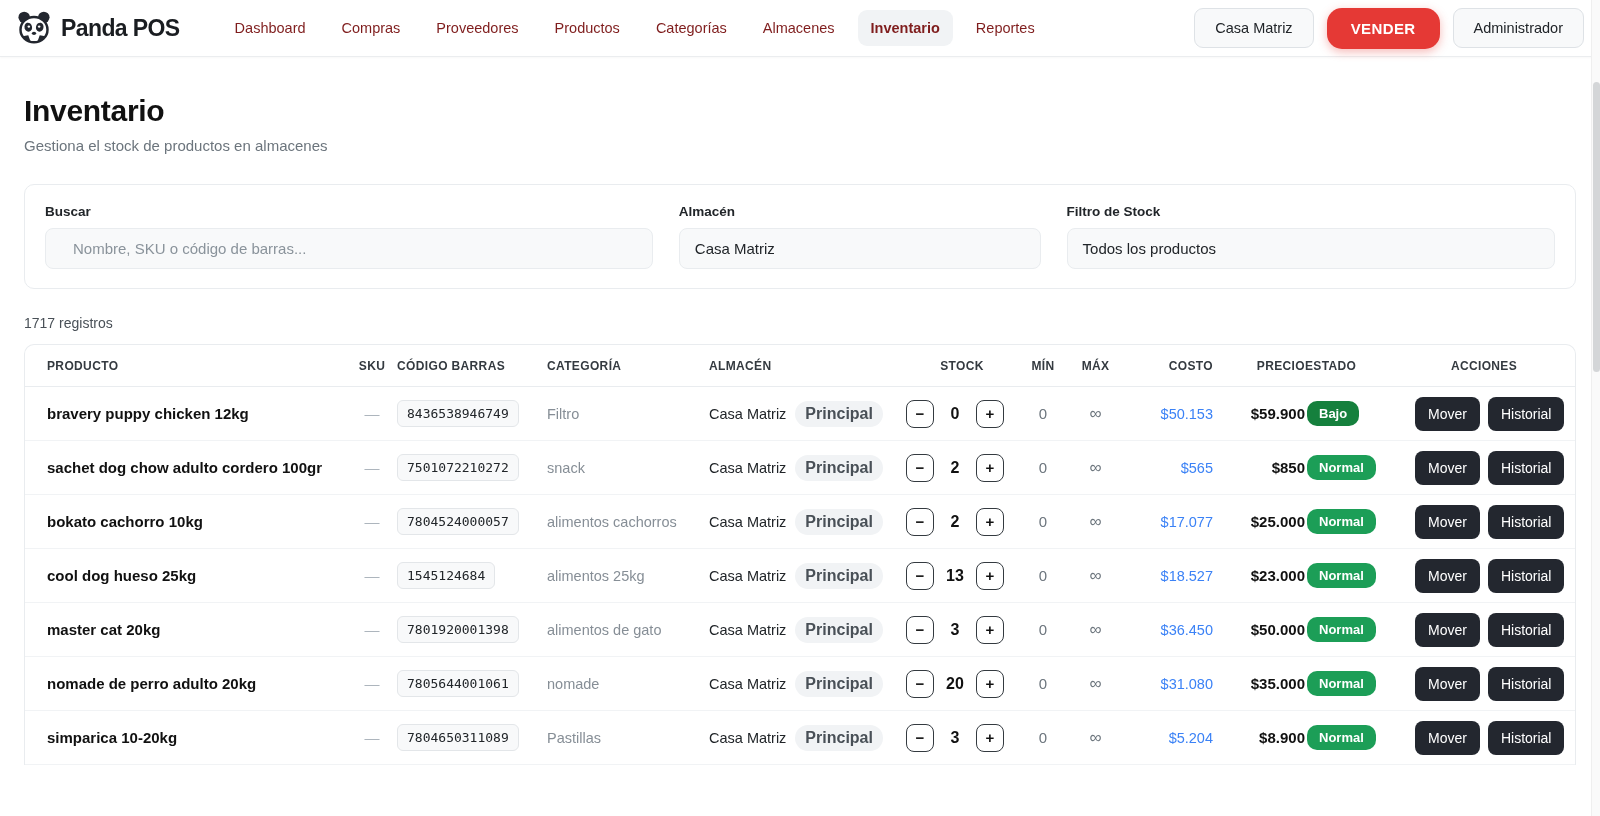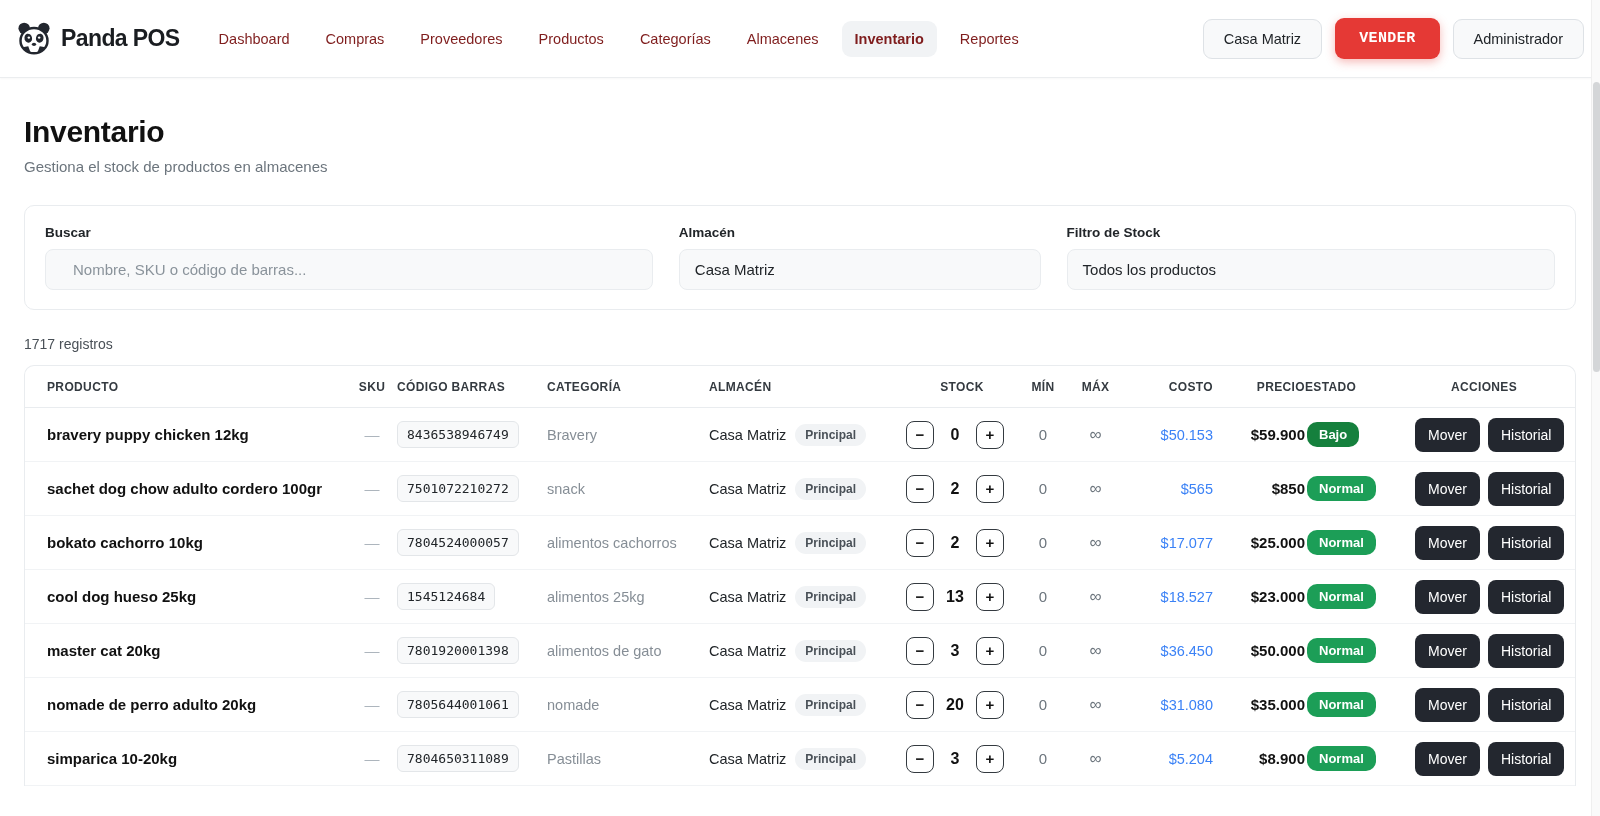--- a/index.html
+++ b/index.html
@@ -6,38 +6,38 @@
   html,body { margin:0; padding:0; }
   body {
     width:1600px; height:816px; overflow:hidden;
     background:#ffffff; color:#212529;
     font-family:"Liberation Sans", sans-serif;
   }
   button { font-family:"Liberation Sans", sans-serif; cursor:pointer; }
 
   
   .topbar {
-    height:78px; display:flex; align-items:center;
+    height:57px; display:flex; align-items:center;
     padding:0 16px; border-bottom:1px solid #ebedef;
-    box-shadow:0 1px 2px rgba(0,0,0,.03); background:#fff;
+    box-shadow:0 1px 2px rgba(0,0,0,.03); background:#fff;gap:16px;
   }
   .brand { display:flex; align-items:center; gap:9px; margin-right:26px; }
   .brand-name { font-size:23px; font-weight:800; letter-spacing:-0.6px; color:#1a1d21; white-space:nowrap; }
   .mainnav { display:flex; align-items:center; gap:10px; }
   .nav-item { font-size:14.5px; color:#7f1d1d; padding:10px 13px; border-radius:9px; white-space:nowrap; cursor:pointer; }
   .nav-item.active { background:#f1f3f5; font-weight:700; }
   .nav-right { margin-left:auto; display:flex; align-items:center; gap:13px; }
   .btn-light {
     background:#f8f9fa; border:1px solid #dee2e6; border-radius:9px;
     padding:11px 20px; font-size:14.5px; font-weight:500; color:#212529; white-space:nowrap;
   }
   .btn-sell {
-    background:#e53935; color:#fff; border:none; border-radius:9px;
+    background:#e53935; color:#fff; border:none; border-radius:15px;
     padding:12px 24px; font-size:15px; font-weight:700; letter-spacing:.4px;
-    box-shadow:0 3px 10px rgba(229,57,53,.35); white-space:nowrap;font-family:Liberation Mono, monospace;
+    box-shadow:0 3px 10px rgba(229,57,53,.35); white-space:nowrap;
   }
 
   
   main { padding:0 24px; }
   .page-title { margin:36px 0 0; font-size:30px; line-height:36px; font-weight:800; letter-spacing:-0.3px; color:#111; }
   .page-subtitle { margin:8px 0 0; font-size:15px; color:#6c757d; }
 
   
   .filters {
     margin-top:30px; border:1px solid #e9ecef; border-radius:10px;
@@ -75,21 +75,21 @@
   .trow { height:54px; border-bottom:1px solid #f1f3f5; background:#fff; }
 
   .c-product { font-size:15px; font-weight:700; color:#111; white-space:nowrap; overflow:hidden; }
   .c-sku { text-align:center; color:#adb5bd; font-size:15px; }
   .barcode-chip {
     display:inline-block; font-family:"DejaVu Sans Mono", monospace; font-size:13px;
     background:#f8f9fa; border:1px solid #e3e6e9; border-radius:6px; padding:5px 9px; color:#212529;
   }
   .c-category { font-size:14.5px; color:#868e96; white-space:nowrap; overflow:hidden; }
   .c-warehouse { display:flex; align-items:center; gap:9px; font-size:14.5px; color:#212529; white-space:nowrap; }
-  .wh-badge { background:#f1f3f5; border-radius:999px; padding:4px 10px; font-size:12px; font-weight:600; color:#495057; }
+  .wh-badge { background:#f1f3f5; border-radius:999px; padding:4px 10px; font-size:16px; font-weight:600; color:#495057; }
   .c-stock { display:flex; align-items:center; gap:9px; }
   .step-btn {
     width:28px; height:28px; border:1.5px solid #343a40; border-radius:8px; background:#fff;
     font-size:15px; font-weight:700; color:#111; display:flex; align-items:center; justify-content:center; padding:0; line-height:1;
   }
   .stock-val { min-width:24px; text-align:center; font-size:16px; font-weight:700; color:#111; }
   .c-min { text-align:center; color:#6c757d; font-size:15px; }
   .c-max { text-align:center; color:#6c757d; font-size:17px; }
   .c-cost { text-align:right; color:#3b82f6; font-size:14.5px; white-space:nowrap; }
   .c-price { text-align:right; font-weight:700; font-size:15px; color:#111; white-space:nowrap; }
@@ -174,21 +174,21 @@
         <div class="th th-cost">COSTO</div>
         <div class="th th-price">PRECIO</div>
         <div class="th th-status">ESTADO</div>
         <div class="th th-actions">ACCIONES</div>
       </div>
     <div id="table-body">
         <div class="trow rowgrid">
           <div class="c-product">bravery puppy chicken 12kg</div>
           <div class="c-sku">—</div>
           <div class="c-barcode"><span class="barcode-chip">8436538946749</span></div>
-          <div class="c-category">Bravery</div>
+          <div class="c-category">Filtro</div>
           <div class="c-warehouse">
             <span class="wh-name">Casa Matriz</span>
             <span class="wh-badge">Principal</span>
           </div>
           <div class="c-stock">
             <button class="step-btn">−</button>
             <span class="stock-val">0</span>
             <button class="step-btn">+</button>
           </div>
           <div class="c-min">0</div>

